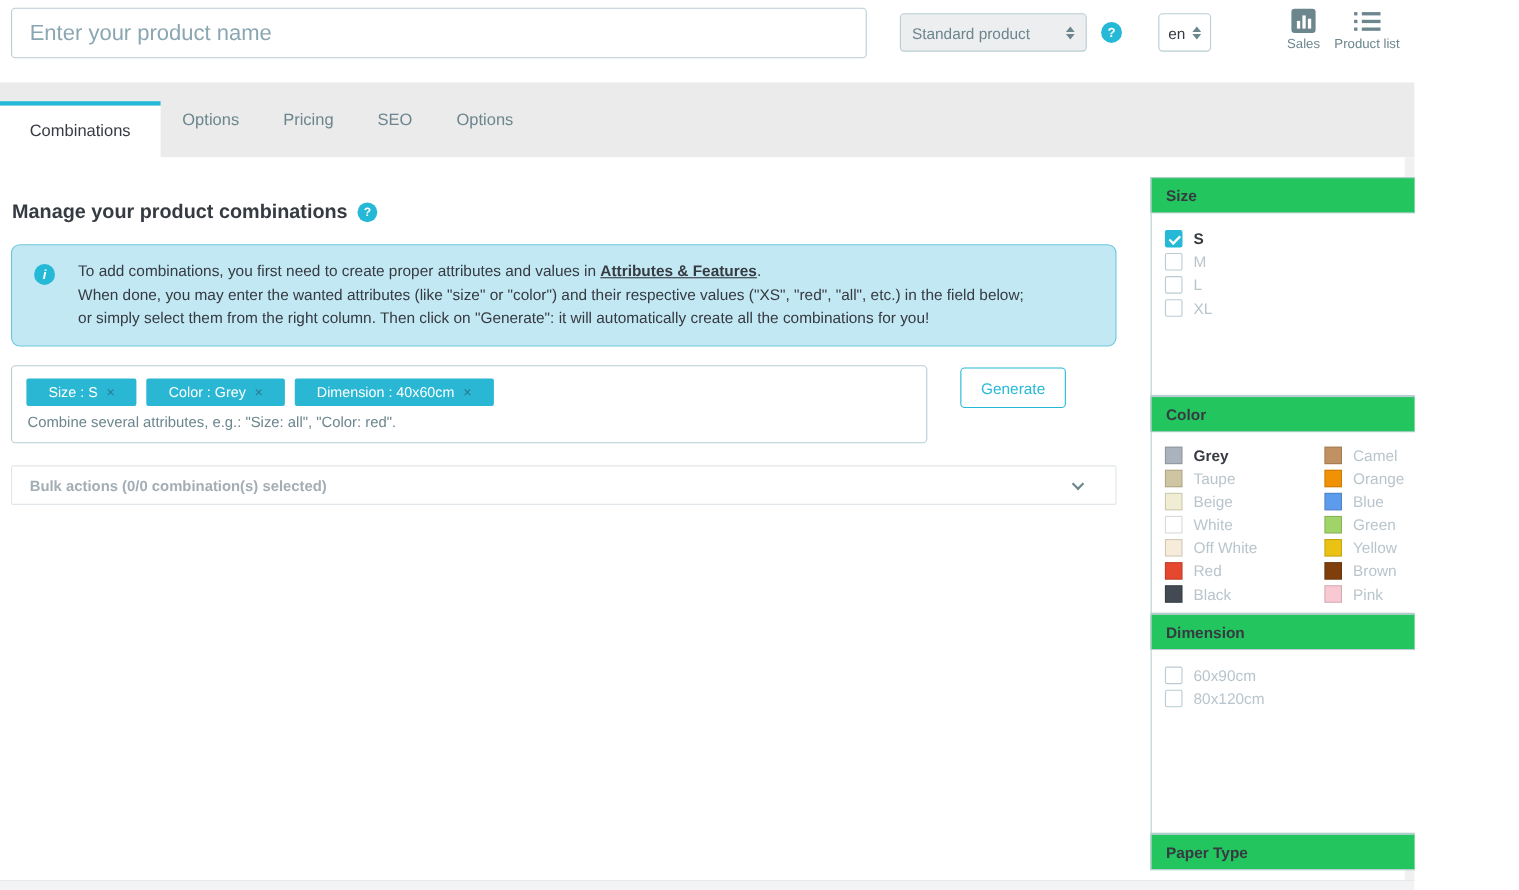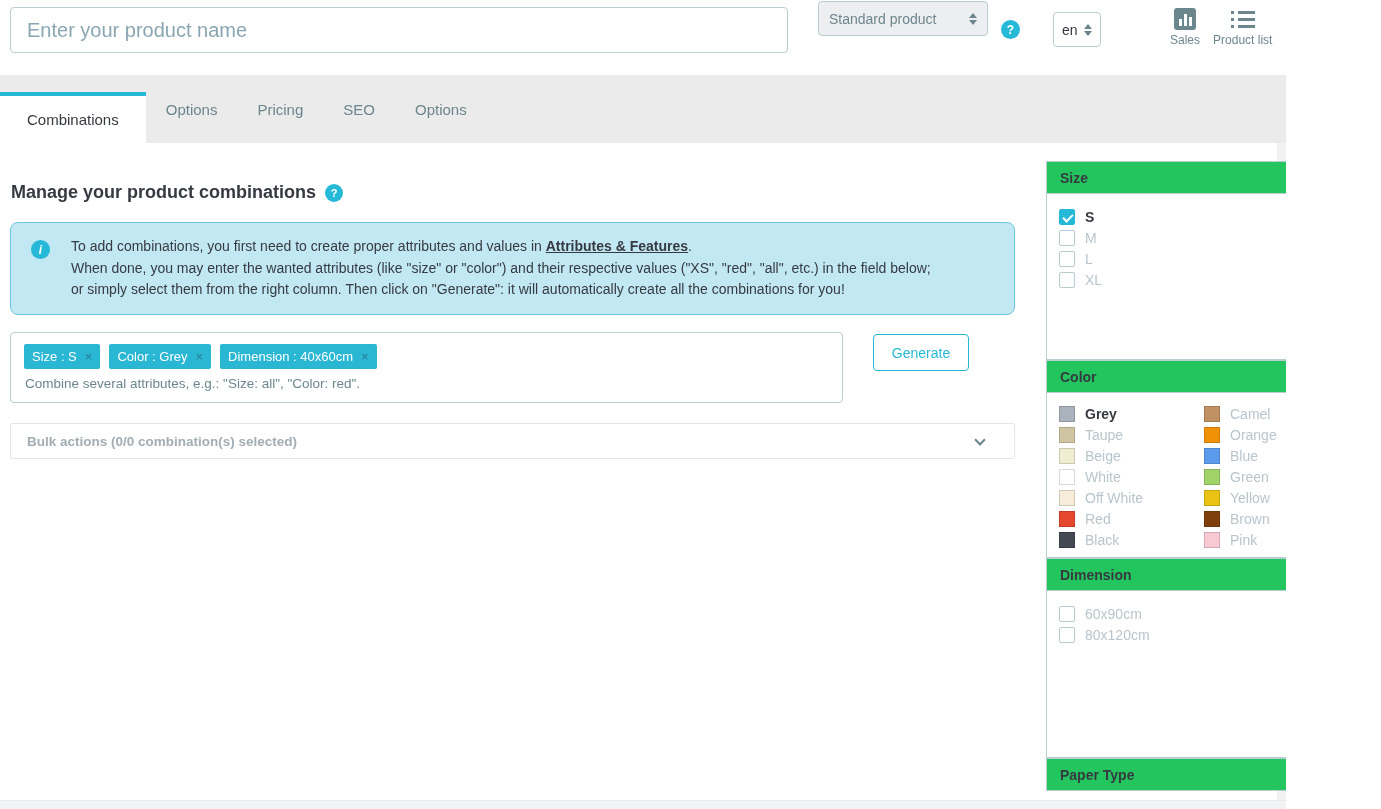--- a/index.html
+++ b/index.html
@@ -8,21 +8,21 @@
   .screen { position:relative; width:1286px; height:809px; background:#fff; overflow:hidden; }
 
   
   .header { position:absolute; top:0; left:0; width:100%; height:75px; background:#fff; }
   .name-input { position:absolute; left:10px; top:7px; width:778px; height:46px;
     border:1px solid #b9cdd3; border-radius:4px; padding:0 16px; font-size:20px;
     color:#5f7d8c; font-family:"Liberation Sans", sans-serif; outline:none; }
   .name-input::placeholder { color:#8aa6b2; opacity:1; }
   .select-box { position:absolute; display:flex; align-items:center; border:1px solid #b9cdd3;
     border-radius:4px; font-size:14px; cursor:pointer; }
-  .ptype { left:818px; top:1px; width:170px; height:35px; background:#eceeef;
+  .ptype { left:818px; top:12px; width:170px; height:35px; background:#eceeef;
     color:#6c868e; padding:0 10px; justify-content:space-between; }
   .lang { left:1053px; top:12px; width:48px; height:35px; background:#fff;
     color:#363a41; padding:0 8px; justify-content:space-between; }
   .updown { display:inline-flex; flex-direction:column; gap:2px; }
   .updown i { width:0; height:0; border-left:4px solid transparent; border-right:4px solid transparent; }
   .updown .u { border-bottom:5px solid #6c868e; }
   .updown .d { border-top:5px solid #6c868e; }
   .bubble { display:inline-flex; align-items:center; justify-content:center;
     border-radius:50%; background:#25b9d7; color:#fff; font-weight:bold; cursor:pointer; }
   .hdr-help { position:absolute; left:1001px; top:20px; width:19px; height:19px; font-size:12px; }
@@ -60,21 +60,21 @@
   .alert { position:absolute; left:10px; top:79px; width:1005px; height:93px; background:#c2e8f4;
     border:1px solid #6cc7de; border-radius:8px; }
   .alert .info-ic { position:absolute; left:20px; top:17px; width:19px; height:19px; font-size:12px; font-style:italic; }
   .alert .txt { position:absolute; left:60px; top:13px; right:20px; font-size:14px; line-height:21.5px; color:#363a41; }
   .alert a { color:#363a41; font-weight:bold; text-decoration:underline; cursor:pointer; }
 
   .tags-box { position:absolute; left:10px; top:189px; width:833px; height:71px;
     border:1px solid #b9cdd3; border-radius:4px; background:#fff; cursor:text; }
   .tags-row { padding:11px 13px 0 13px; display:flex; gap:9px; }
   .tag { display:inline-flex; align-items:center; gap:8px; background:#29b7d3; color:#fff;
-    font-size:13px; padding:5px 8px; border-radius:2px; white-space:nowrap; }
+    font-size:13px; padding:5px 20px; border-radius:2px; white-space:nowrap; }
   .tag .x { color:#2b7a93; font-size:13px; cursor:pointer; line-height:1; }
   .tags-helper { padding:7px 14px; font-size:13.5px; color:#6c868e; }
 
   .generate-btn { position:absolute; left:873px; top:191px; width:96px; height:37px;
     background:#fff; border:1px solid #25b9d7; border-radius:4px; color:#25b9d7;
     font-size:14px; font-family:"Liberation Sans", sans-serif; cursor:pointer; }
 
   .bulk-bar { position:absolute; left:10px; top:280px; width:1005px; height:36px;
     border:1px solid #e1e6ea; border-radius:2px; background:#fff; display:flex;
     align-items:center; cursor:pointer; }

